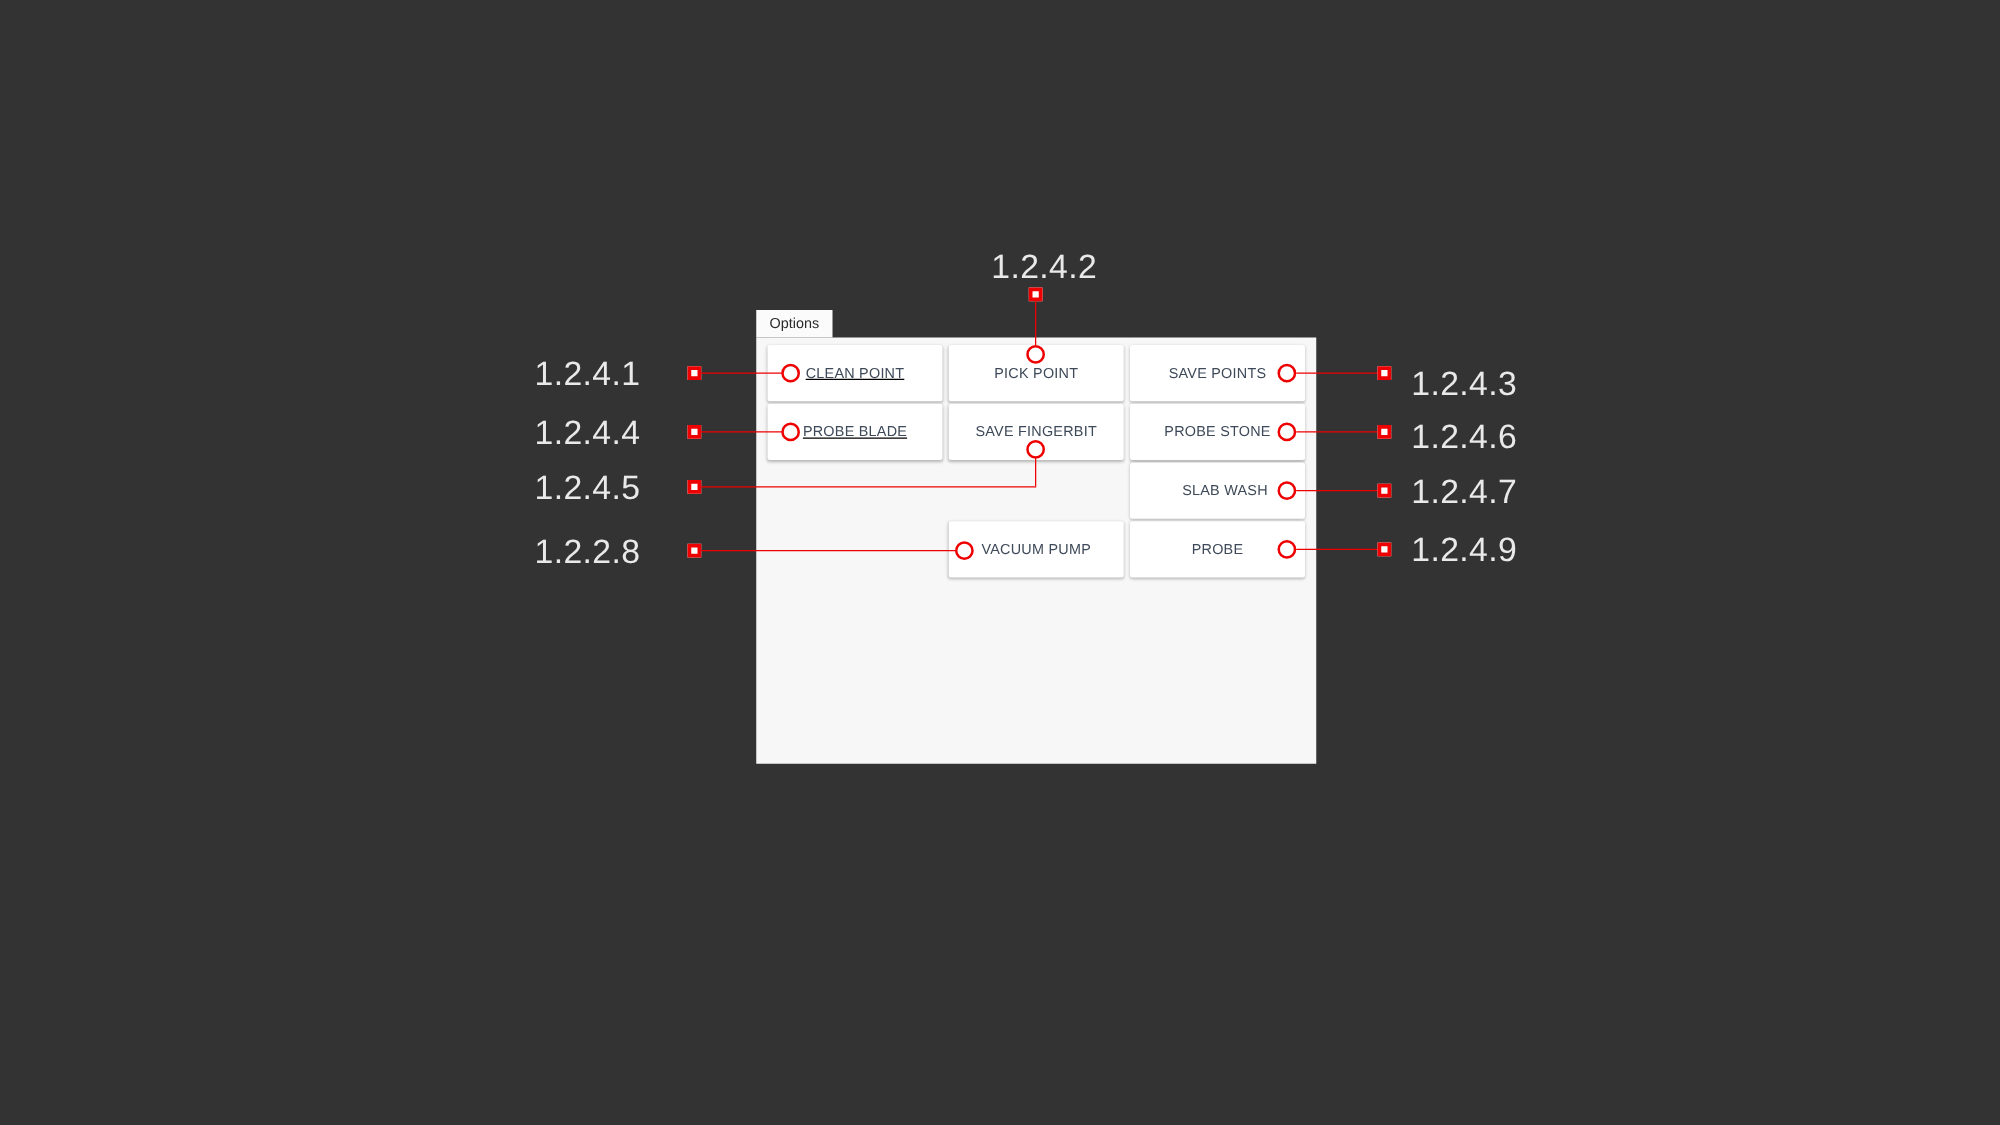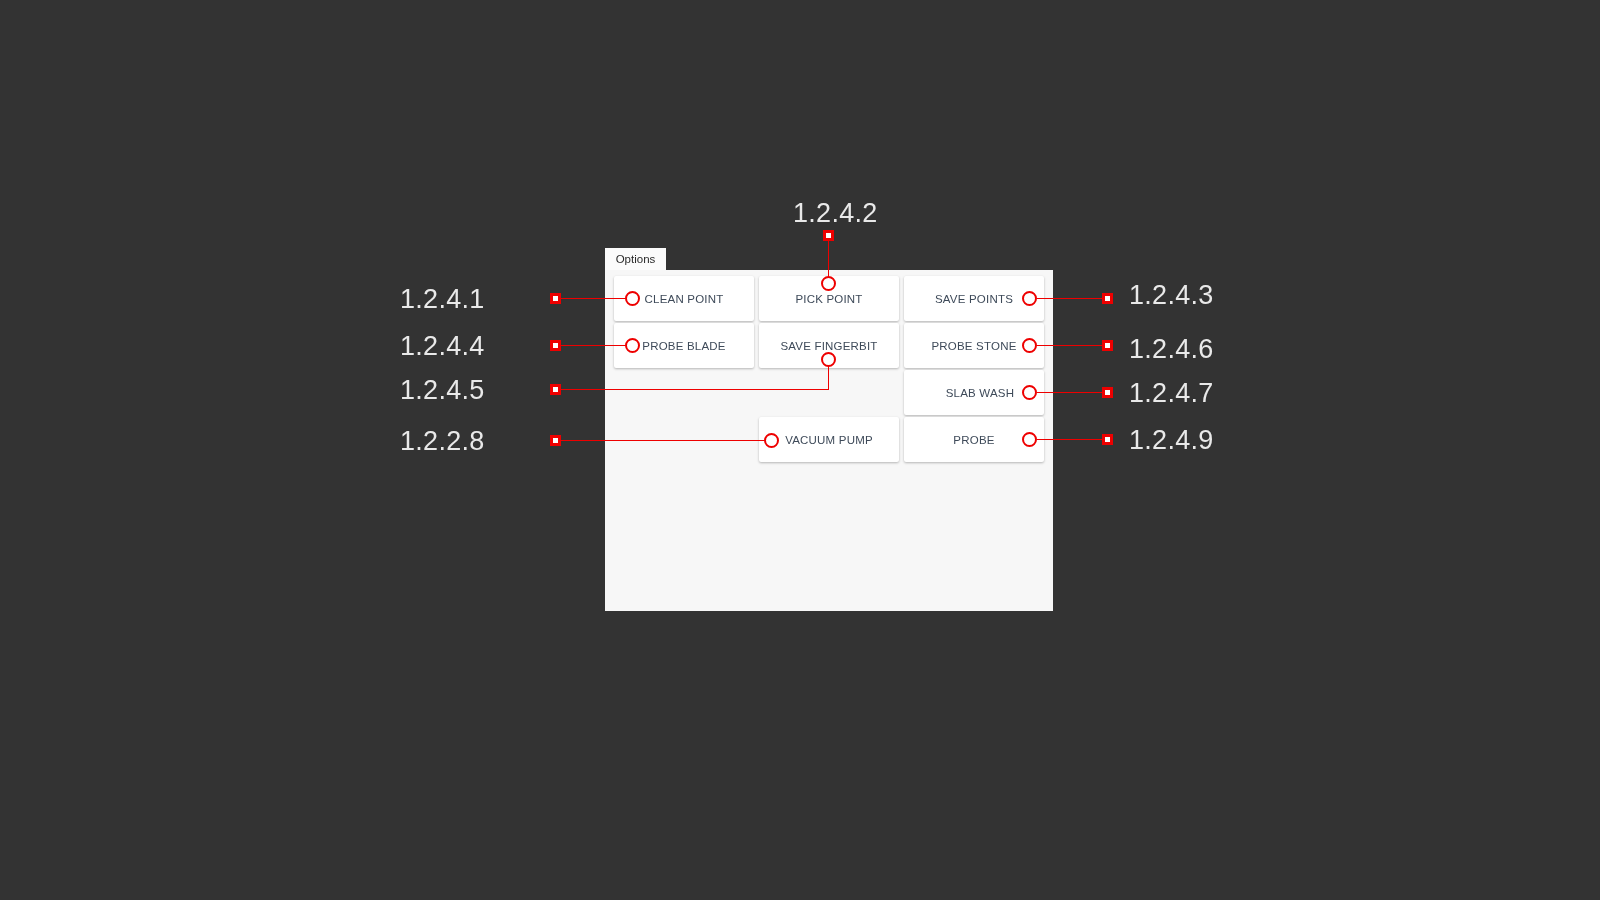--- a/index.html
+++ b/index.html
@@ -70,39 +70,39 @@
   .opt-btn .btn-label {
     font-size: 11.5px;
     letter-spacing: 0.2px;
     color: #3e4a59;
     text-align: center;
     white-space: nowrap;
     font-family: "Liberation Sans", sans-serif;
   }
 
   
-  .c1 { left: 9px; }
+  .c1 { left: 9px; text-decoration: underline; }
   .c2 { left: 154px; }
   .c3 { left: 299px; }
   .r1 { top: 6px; }
   .r2 { top: 53px; }
   .r3 { top: 100px; padding-left: 12px; }
   .r4 { top: 147px; }
 
   
   .anno-label {
     position: absolute;
     color: #e9e9e9;
     font-size: 27px;
     font-family: "Liberation Sans", sans-serif;
     white-space: nowrap;
     letter-spacing: 0.3px;
   }
   .anno-label.right-align {
-    text-align: left;
+    text-align: center;
   }
 
   
   .anno-square {
     position: absolute;
     width: 11px;
     height: 11px;
     background: #ffffff;
     border: 3px solid #ee0000;
     box-sizing: border-box;
@@ -204,21 +204,21 @@
   <div class="anno-circle" style="left:821px; top:352px;"></div>
 
   <div class="anno-label right-align" style="left:400px; top:426px; width:140px;">1.2.2.8</div>
   <div class="anno-square" style="left:550px; top:435px;"></div>
   <div class="anno-line h" style="left:560px; top:439.5px; width:205px;"></div>
   <div class="anno-circle" style="left:764px; top:433px;"></div>
 
   <div class="anno-circle" style="left:1022px; top:291px;"></div>
   <div class="anno-line h" style="left:1037px; top:297.5px; width:66px;"></div>
   <div class="anno-square" style="left:1102px; top:293px;"></div>
-  <div class="anno-label" style="left:1129px; top:280px;">1.2.4.3</div>
+  <div class="anno-label" style="left:1129px; top:292px;">1.2.4.3</div>
 
   <div class="anno-circle" style="left:1022px; top:338px;"></div>
   <div class="anno-line h" style="left:1037px; top:344.5px; width:66px;"></div>
   <div class="anno-square" style="left:1102px; top:340px;"></div>
   <div class="anno-label" style="left:1129px; top:334px;">1.2.4.6</div>
 
   <div class="anno-circle" style="left:1022px; top:385px;"></div>
   <div class="anno-line h" style="left:1037px; top:391.5px; width:66px;"></div>
   <div class="anno-square" style="left:1102px; top:387px;"></div>
   <div class="anno-label" style="left:1129px; top:378px;">1.2.4.7</div>

